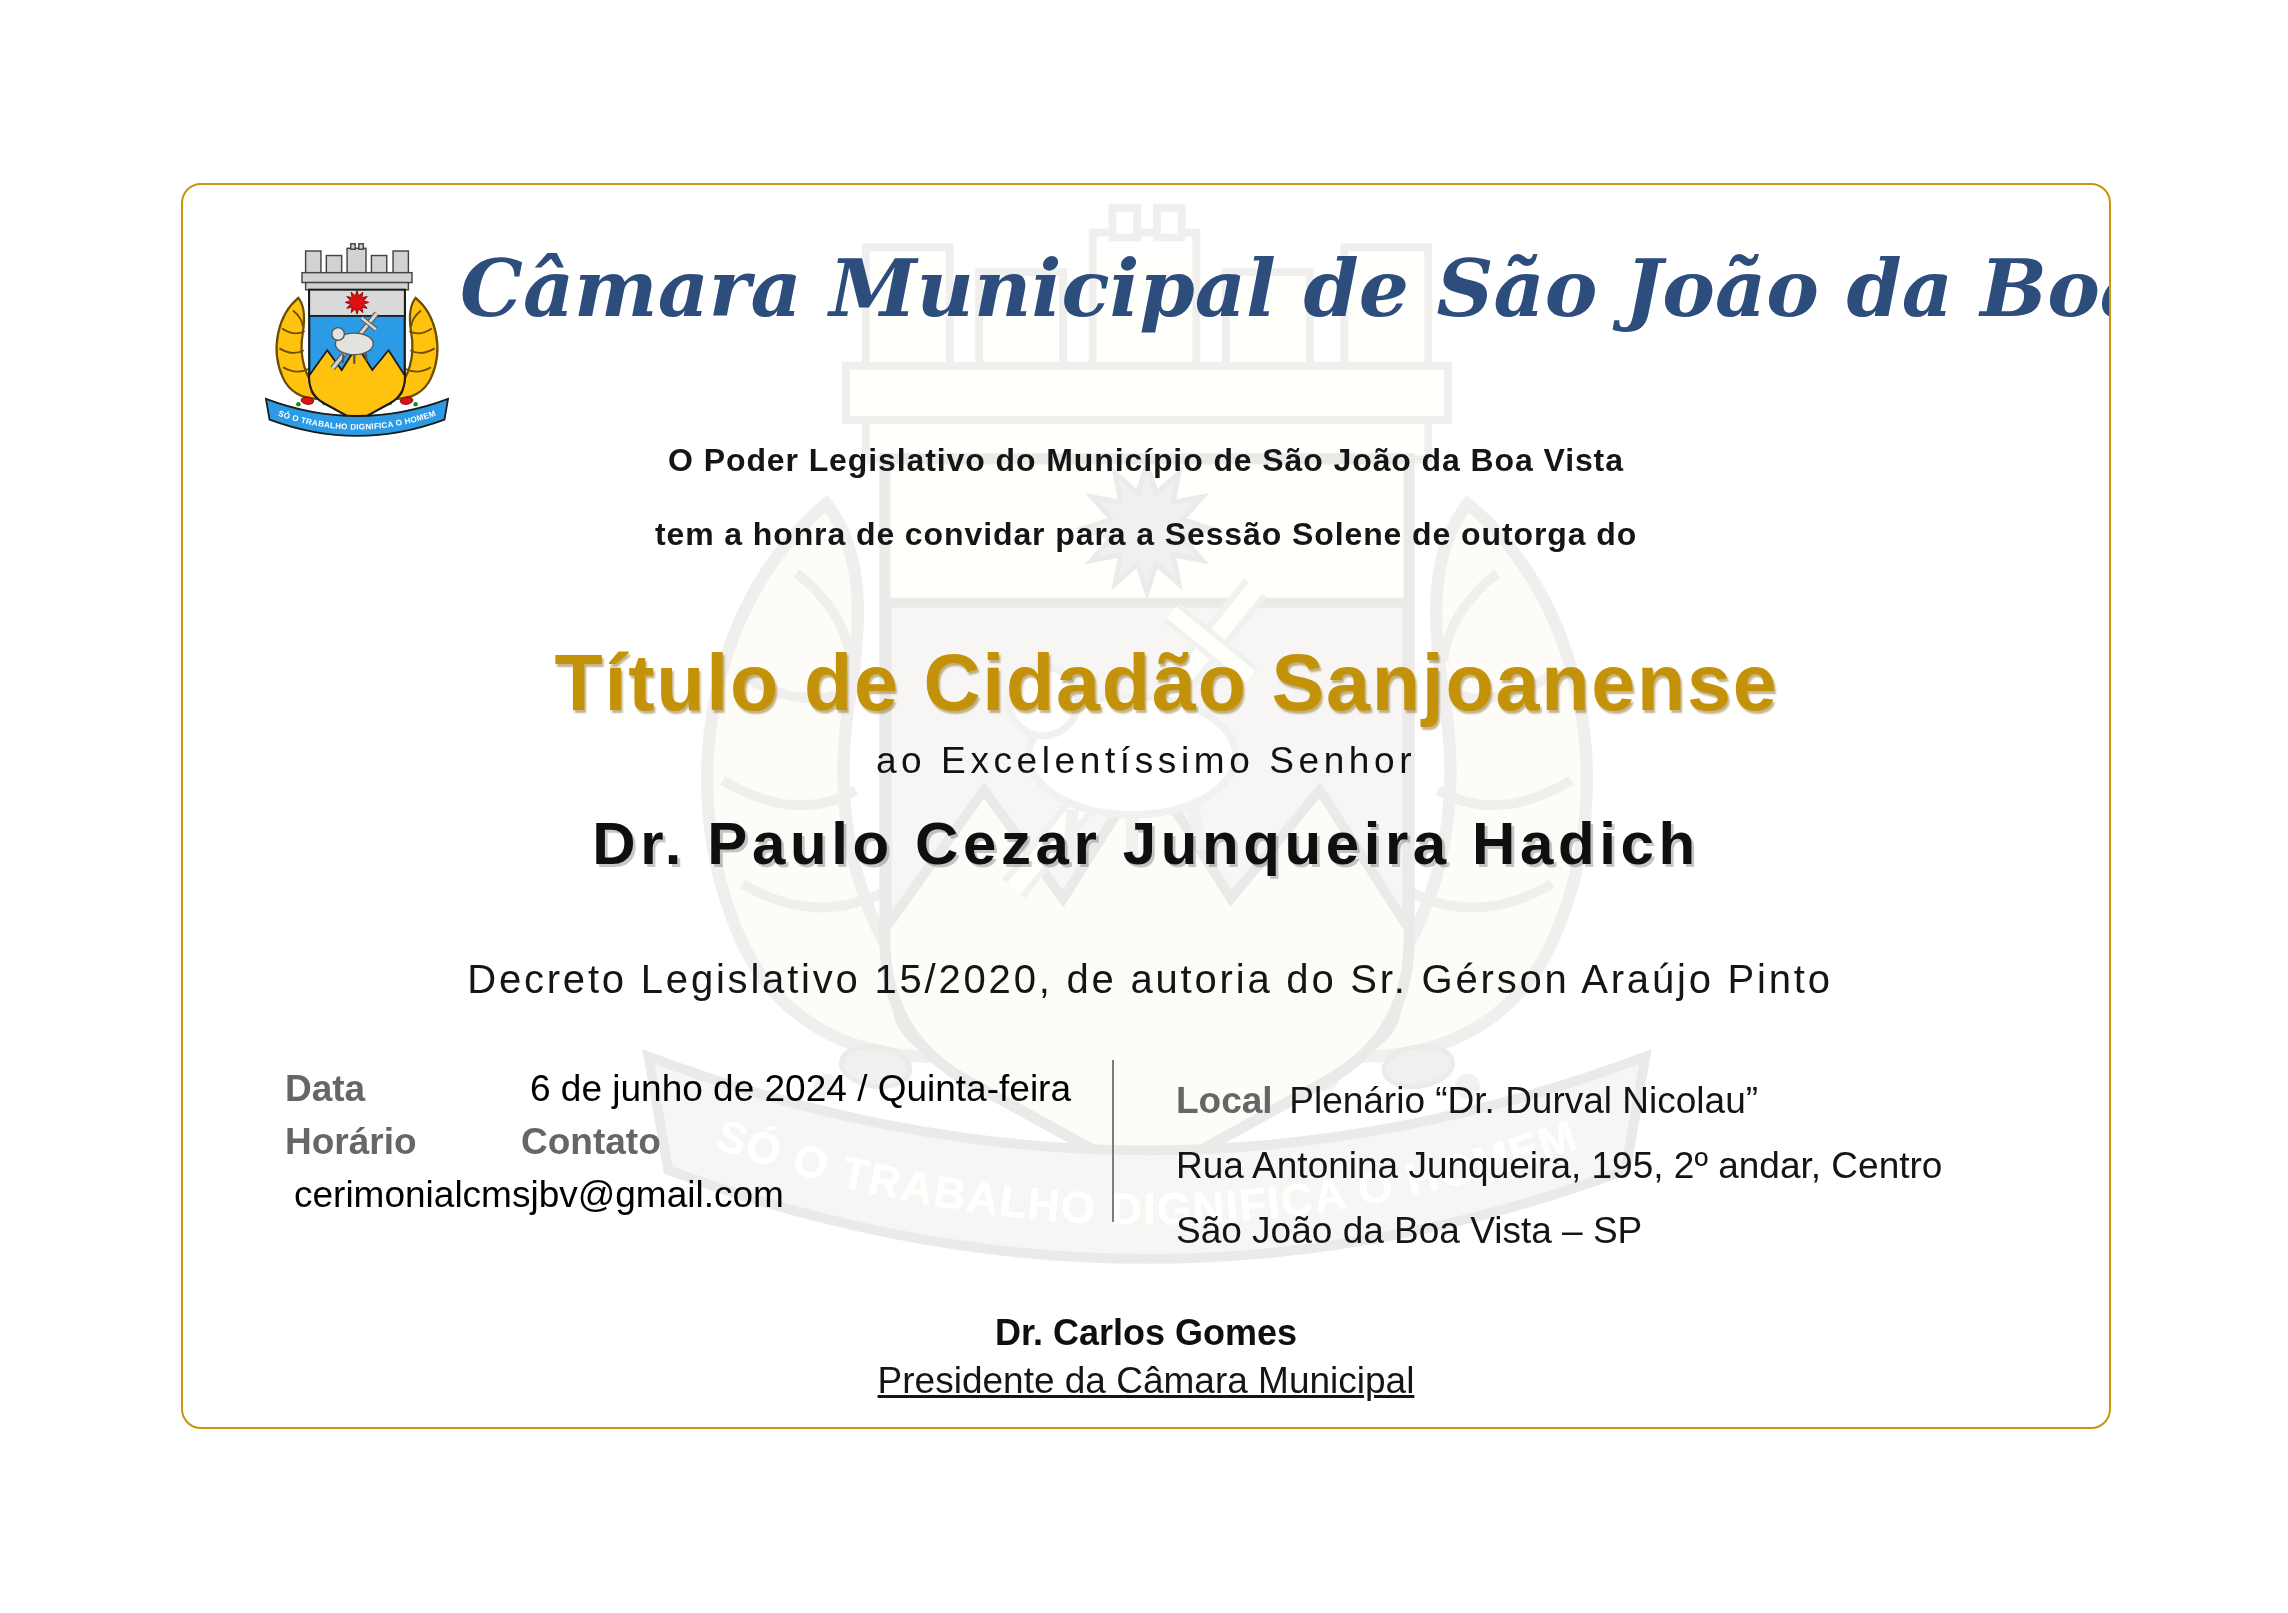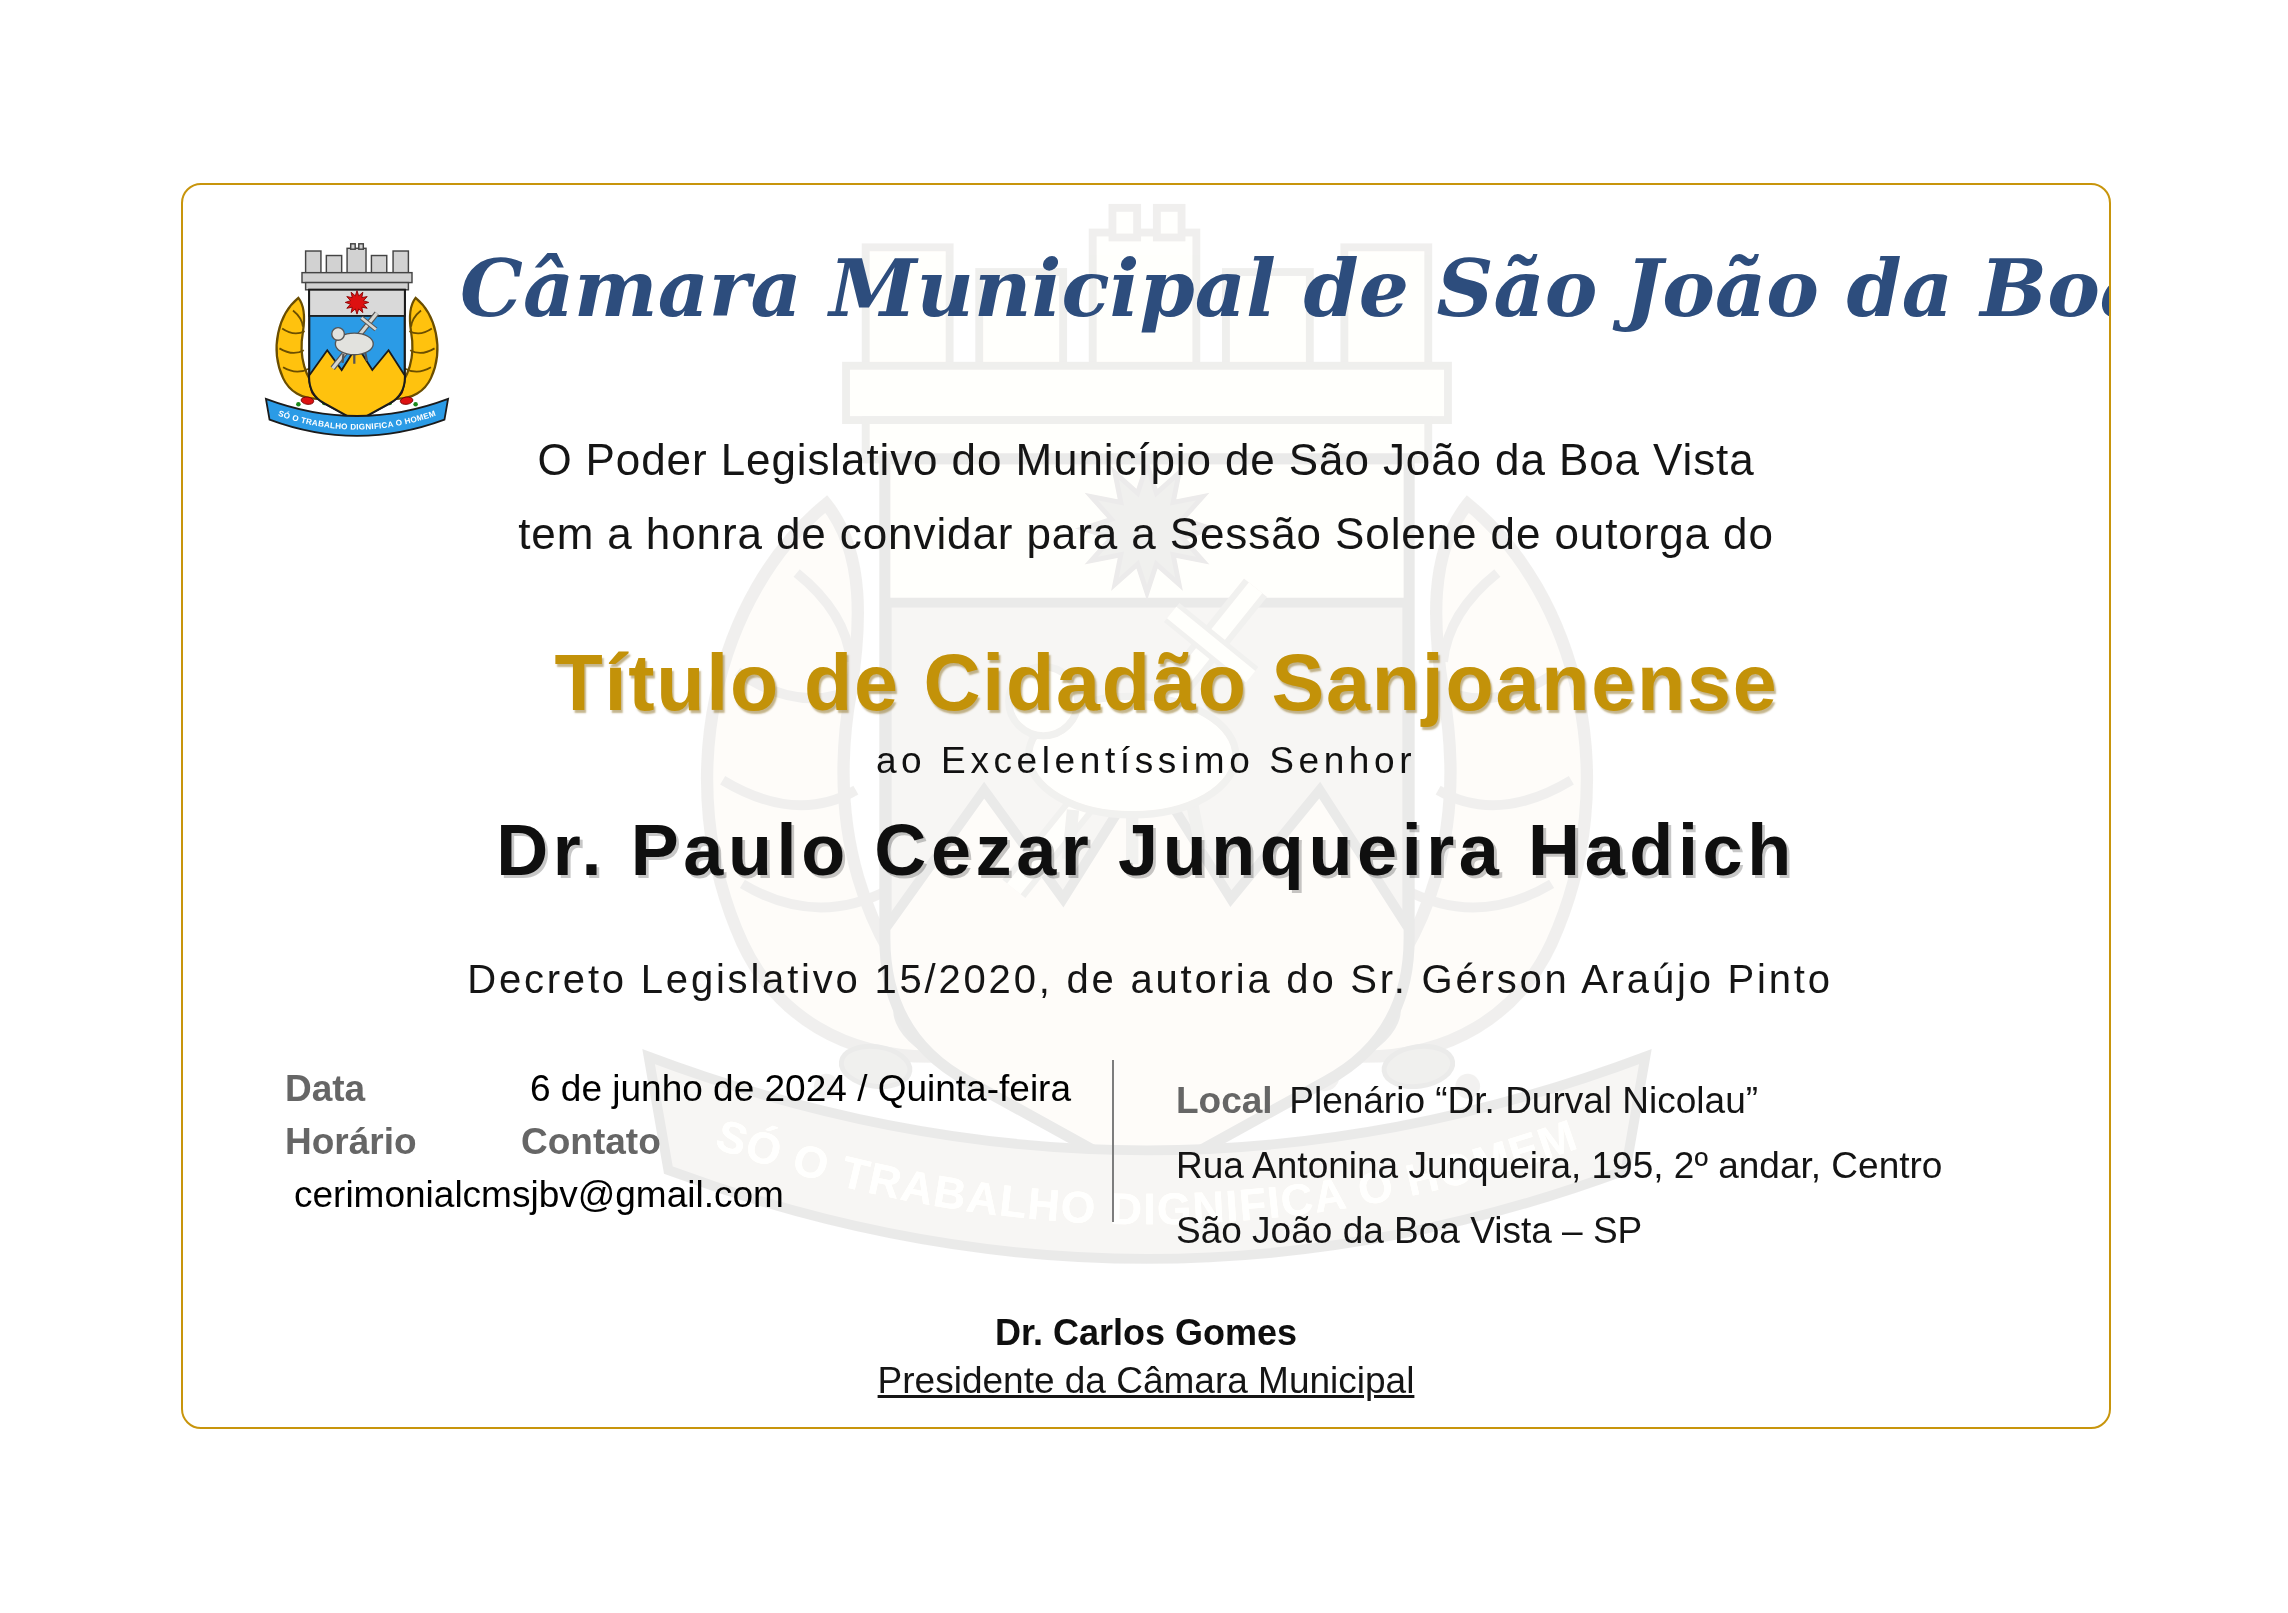--- a/index.html
+++ b/index.html
@@ -21,36 +21,36 @@
   }
   .logo{position:absolute;left:70px;top:57px;width:208px;height:220px;}
   .script-title{
     position:absolute;left:277px;right:13px;top:61px;
     font-family:"DejaVu Serif","Liberation Serif",serif;
     font-style:italic;font-weight:bold;font-size:79px;line-height:1.1;
     color:#2D4D7D;text-align:center;white-space:nowrap;
   }
   .intro{
     position:absolute;left:0;right:0;top:238px;text-align:center;
-    font-size:44px;font-weight:400;line-height:74px;letter-spacing:0.9px;color:#151515;
+    font-size:32px;font-weight:700;line-height:74px;letter-spacing:0.9px;color:#151515;
   }
   .intro p{margin:0;}
   .gold-title{
     position:absolute;left:0;right:0;top:452px;margin:0;text-align:center;
     font-size:79px;font-weight:bold;letter-spacing:1.8px;color:#C39209;
     text-shadow:1.8px 2.8px 1.8px rgba(125,90,0,0.45);
     padding-left:41px;
   }
   .honorific{
     position:absolute;left:0;right:0;top:555px;text-align:center;
     font-size:37px;letter-spacing:4.6px;color:#111;
   }
   .name{
     position:absolute;left:0;right:0;top:624px;margin:0;text-align:center;
-    font-size:72px;font-weight:bold;letter-spacing:4.6px;color:#0f0f0f;
+    font-size:60px;font-weight:bold;letter-spacing:4.6px;color:#0f0f0f;
     text-shadow:2.8px 2.8px 0 rgba(0,0,0,0.22);
   }
   .decree{
     position:absolute;left:8px;right:0;top:772px;text-align:center;
     font-size:40px;letter-spacing:2.8px;color:#151515;
   }
   .details-left{
     position:absolute;left:102px;top:877px;
     display:grid;grid-template-columns:224px auto;column-gap:12px;
     font-size:37px;line-height:53px;

